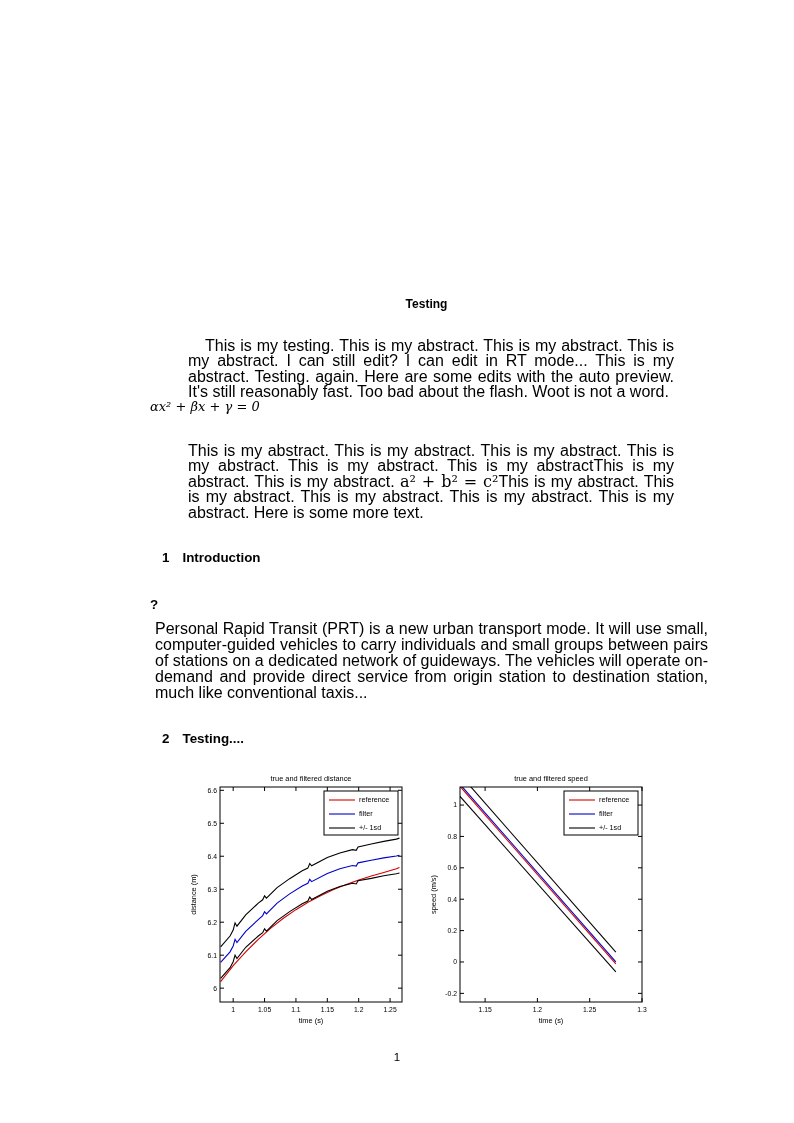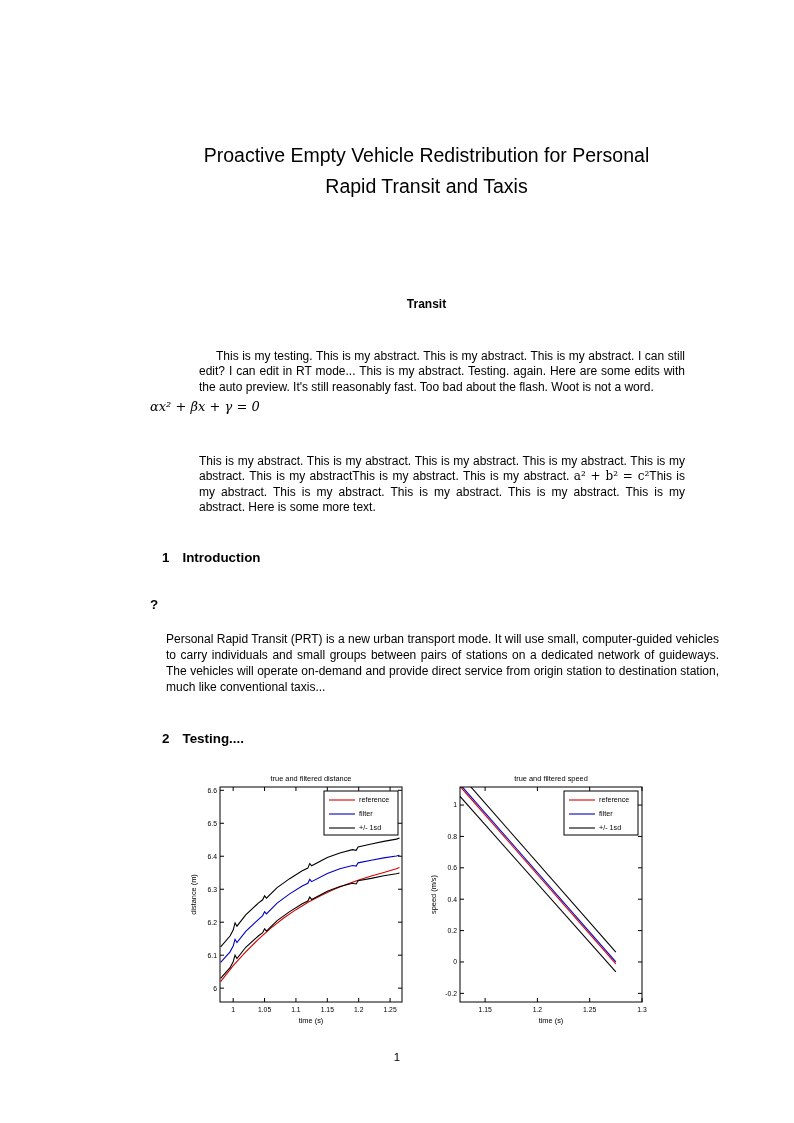--- a/index.html
+++ b/index.html
@@ -9,22 +9,22 @@
   }
   .paper-title {
     position:absolute; top:140px; left:120px; width:613px; margin:0;
     text-align:center; font-size:19.5px; font-weight:400; line-height:31px;
   }
   .abstract-heading {
     position:absolute; top:297px; left:150px; width:553px;
     text-align:center; font-weight:bold; font-size:12px;
   }
   .para {
-    position:absolute; margin:16px; text-align:justify;
-    font-size:12px; line-height:15.4px;
+    position:absolute; margin:5px; text-align:justify;
+    font-size:16px; line-height:15.4px;
   }
   .abs-para { left:183px; width:486px; }
   #abs-para-1 { top:333px; text-indent:17px; }
   #abs-para-2 { top:438px; }
   .formula {
     position:absolute; top:399px; left:150px; width:553px; text-align:left;
     font-family:"DejaVu Serif", serif; font-style:italic; font-size:13px;
   }
   .inline-math { font-family:"DejaVu Serif", serif; }
   .section-heading {
@@ -44,23 +44,22 @@
   .page-number {
     position:absolute; top:1051px; left:0; width:794px;
     text-align:center; font-size:11.5px;
   }
 </style>
 </head>
 <body>
 
 <div class="page">
 
-  <h1 class="paper-title"><span>Proactive Empty Vehicle Redistribution for Personal</span><br><span>Rapid Transit and Taxis</span></h1>
 
-  <div class="abstract-heading">Transit</div>
+  <div class="abstract-heading">Testing</div>
 
   <p class="para abs-para" id="abs-para-1">This is my testing. This is my abstract. This is my abstract. This is my abstract. I can still edit? I can edit in RT mode... This is my abstract. Testing. again. Here are some edits with the auto preview. It's still reasonably fast. Too bad about the flash. Woot is not a word.</p>
 
   <div class="formula">αx² + βx + γ = 0</div>
 
   <p class="para abs-para" id="abs-para-2"><span>This is my abstract. This is my abstract. This is my abstract. This is my abstract. This is my abstract. This is my abstractThis is my abstract. This is my abstract. </span><span class="inline-math">a² + b² = c²</span><span>This is my abstract. This is my abstract. This is my abstract. This is my abstract. This is my abstract. Here is some more text.</span></p>
 
   <h2 class="section-heading" id="section-1"><span class="section-number">1</span><span>Introduction</span></h2>
 
   <p id="question-para">?</p>

